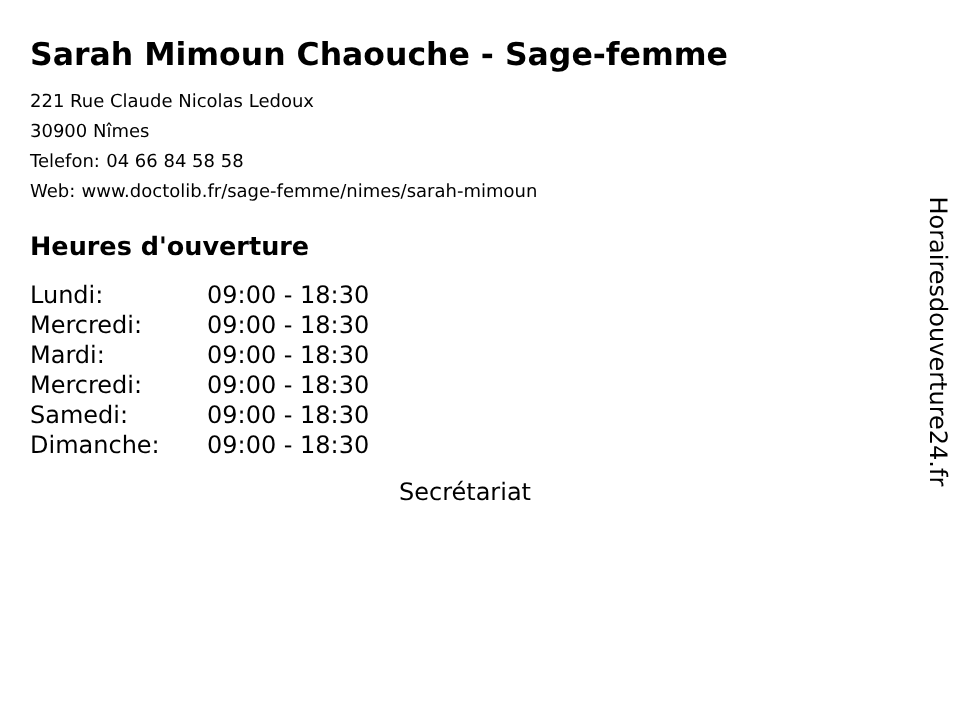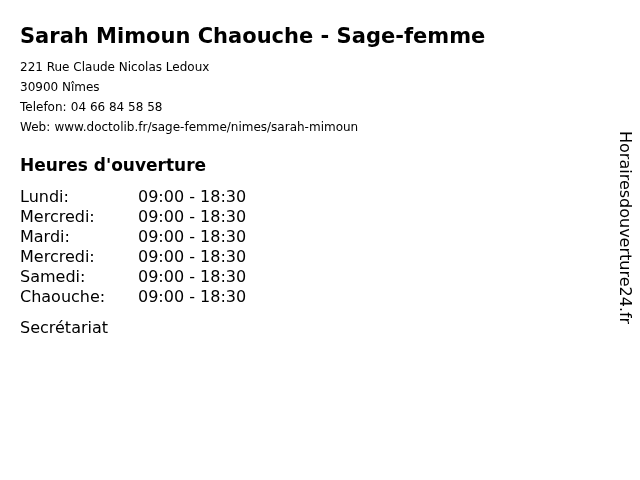--- a/index.html
+++ b/index.html
@@ -58,20 +58,21 @@
   }
   .day-cell {
     display: inline-block;
     width: 118px;
   }
   .info-text {
     margin-top: 11px;
     font-size: 16px;
     line-height: 20px;
     white-space: nowrap;
+    text-align: center;
   }
   .watermark {
     position: absolute;
     top: 131px;
     right: 7px;
     writing-mode: vertical-rl;
     text-orientation: mixed;
     font-size: 16px;
     line-height: 1;
     white-space: nowrap;
@@ -92,21 +93,21 @@
   </div>
 
   <h2 class="section-heading">Heures d'ouverture</h2>
 
   <div class="hours-table">
     <div class="hours-row"><span class="day-cell">Lundi:</span><span>09:00 - 18:30</span></div>
     <div class="hours-row"><span class="day-cell">Mercredi:</span><span>09:00 - 18:30</span></div>
     <div class="hours-row"><span class="day-cell">Mardi:</span><span>09:00 - 18:30</span></div>
     <div class="hours-row"><span class="day-cell">Mercredi:</span><span>09:00 - 18:30</span></div>
     <div class="hours-row"><span class="day-cell">Samedi:</span><span>09:00 - 18:30</span></div>
-    <div class="hours-row"><span class="day-cell">Chaouche:</span><span>09:00 - 18:30</span></div>
+    <div class="hours-row"><span class="day-cell">Dimanche:</span><span>09:00 - 18:30</span></div>
   </div>
 
 
   <div class="info-text">Secrétariat</div>
 
 </div>
 
 <div class="watermark">Horairesdouverture24.fr</div>
 
 </body></html>

